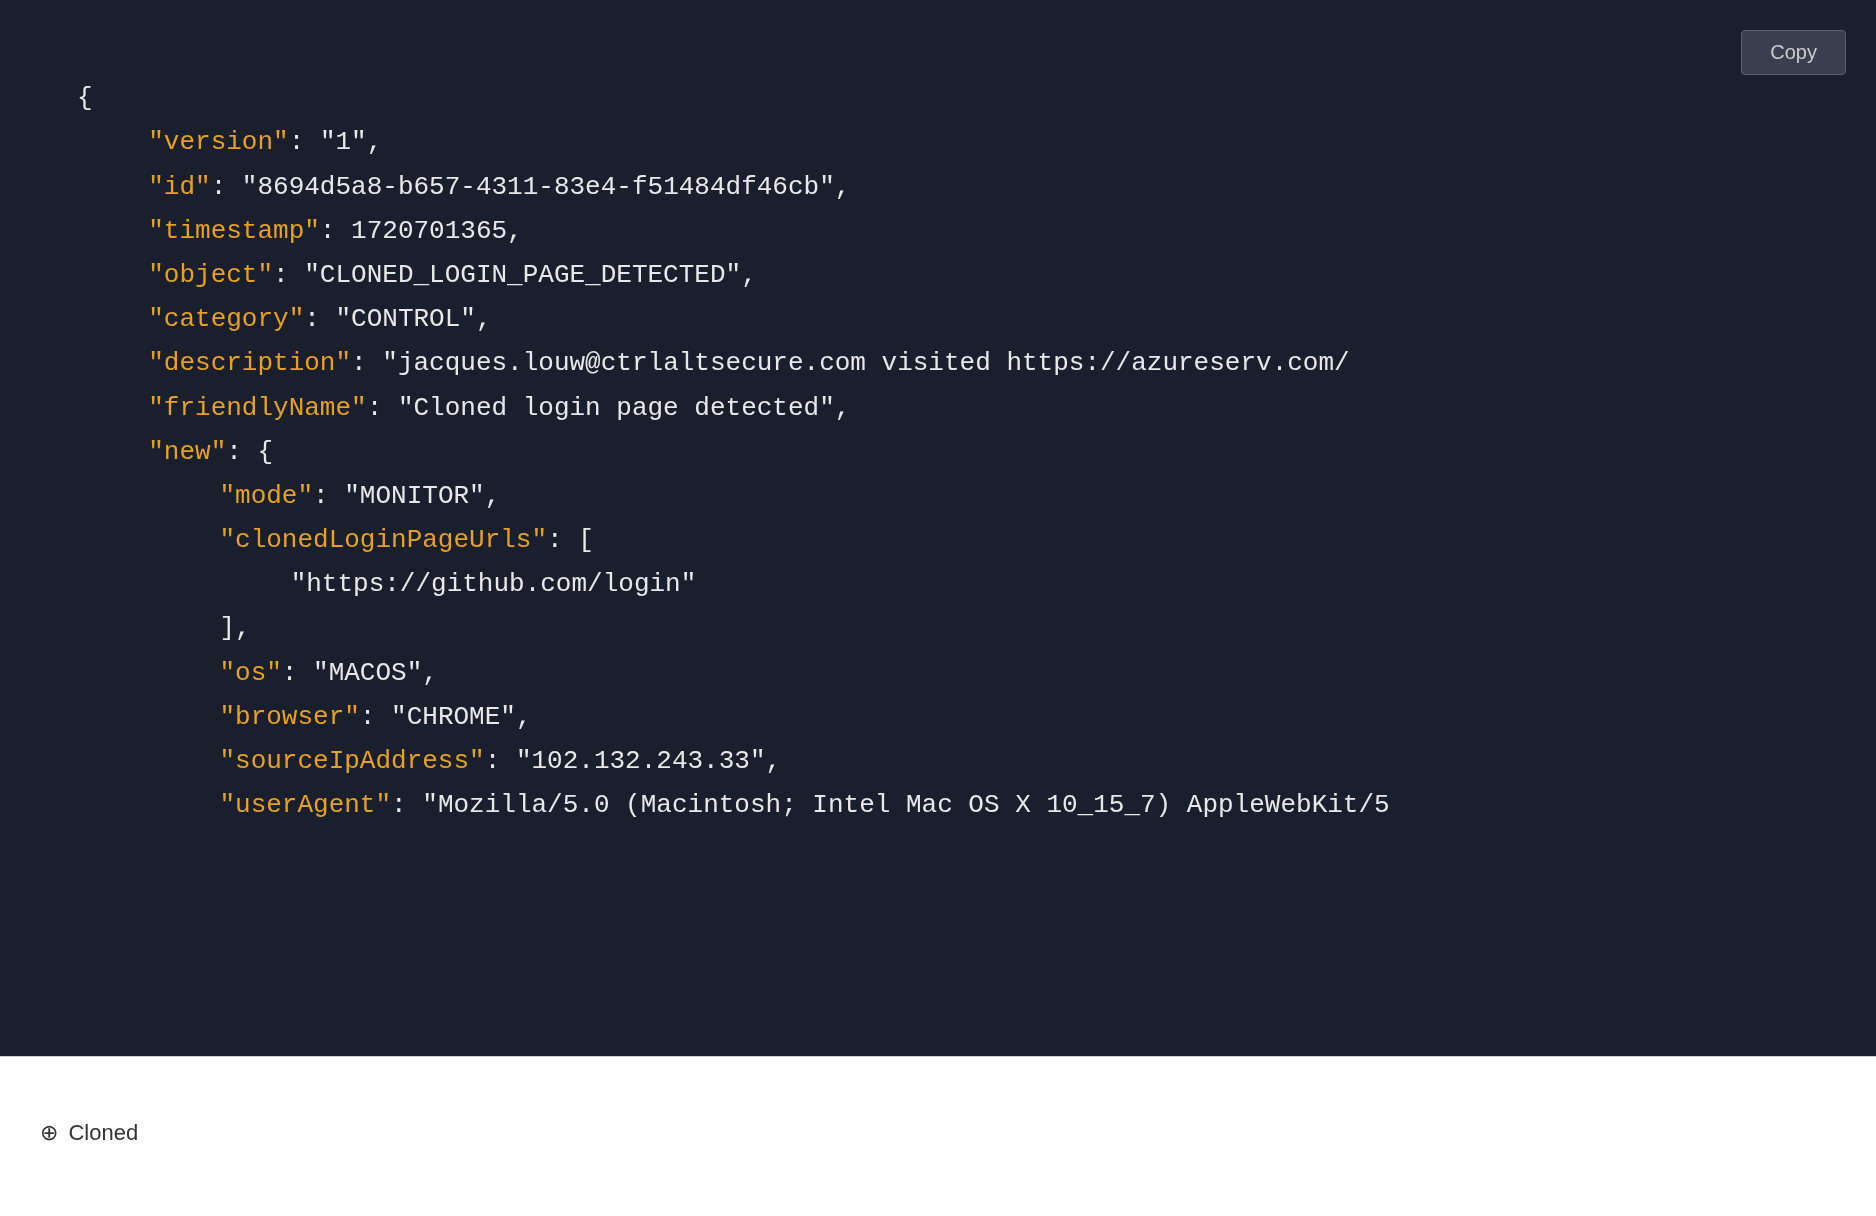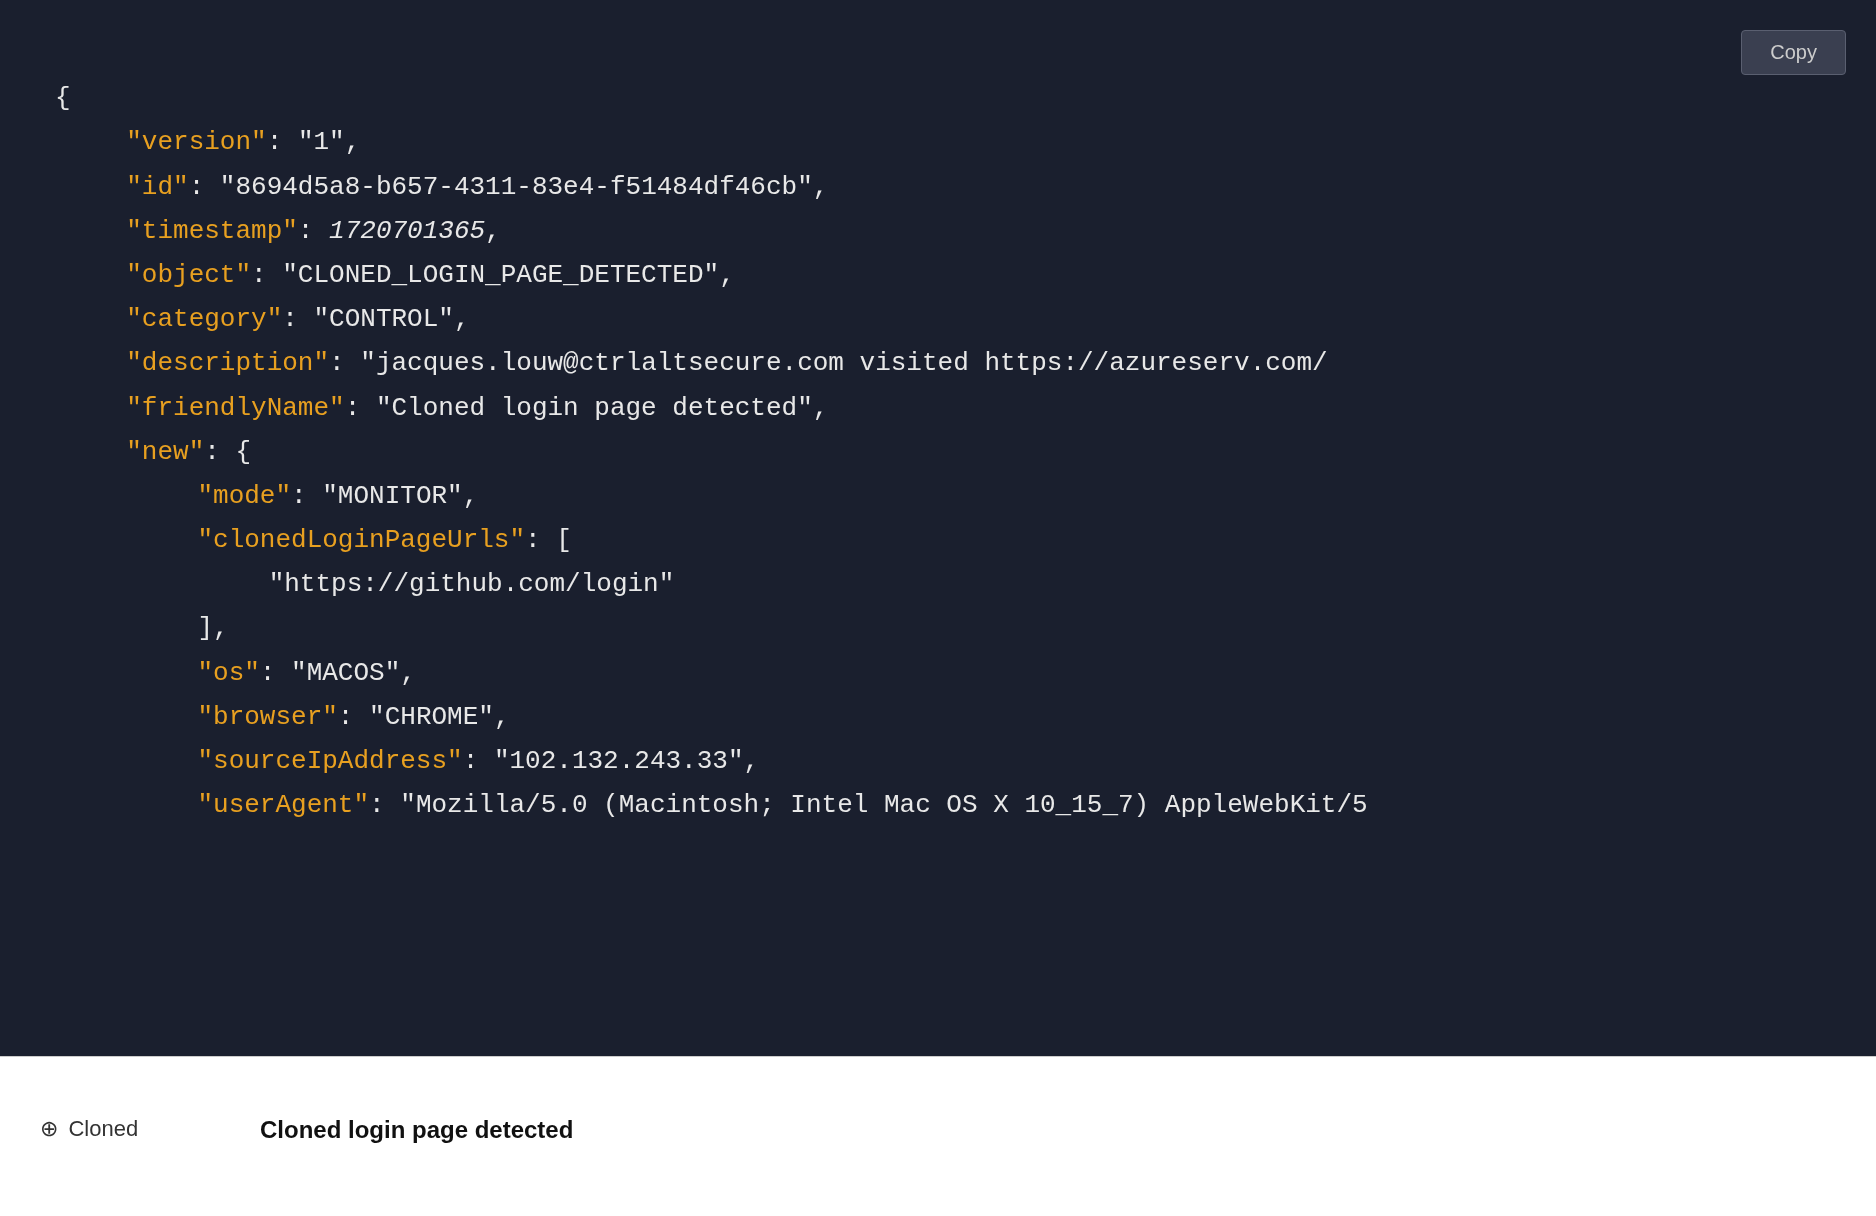--- a/index.html
+++ b/index.html
@@ -17,20 +17,21 @@
       flex-direction: column;
     }
 
     .json-panel {
       flex: 1;
       background: #1a1f2e;
       padding: 32px 55px;
       position: relative;
       overflow: hidden;
       min-height: 900px;
+      margin-left: 22px;
     }
 
     .copy-button {
       position: absolute;
       top: 30px;
       right: 30px;
       background: #3a3f50;
       color: #cccccc;
       border: 1px solid #5a5f70;
       padding: 10px 28px;
@@ -54,21 +55,20 @@
     .json-key {
       color: #e8a020;
     }
 
     .json-string-value {
       color: #e8e8e8;
     }
 
     .json-number-value {
       color: #e8e8e8;
-      font-style: italic;
     }
 
     .footer-panel {
       background: #ffffff;
       border-top: 1px solid #cccccc;
       padding: 24px 40px;
       min-height: 160px;
       display: flex;
       flex-direction: column;
       justify-content: center;
@@ -146,16 +146,15 @@
   </div>
 </div>
 
 <div class="footer-panel">
   <div class="footer-top">
     <div class="footer-category">
       <span class="target-icon">⊕</span>
       <span>Cloned</span>
     </div>
     <div class="footer-right">
-      <div class="footer-title">Cloned login page detected</div>
     </div>
   </div>
 </div>
 
 </body></html>

